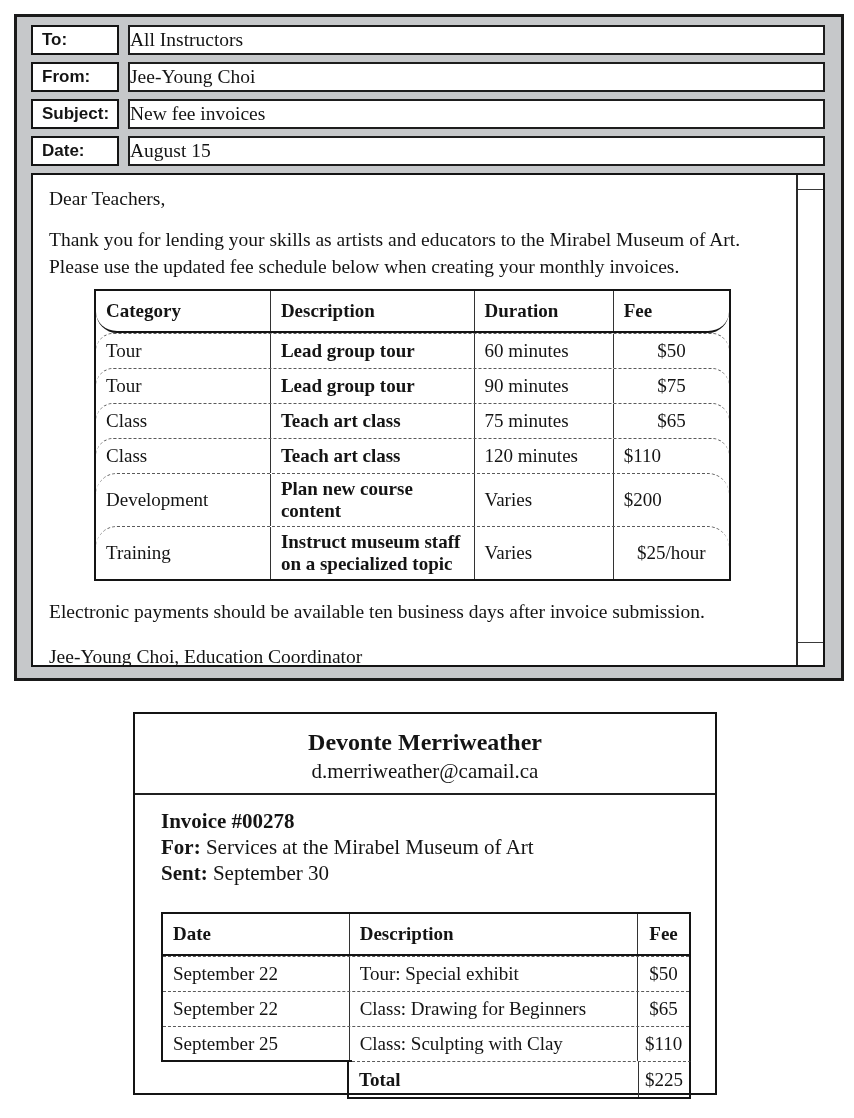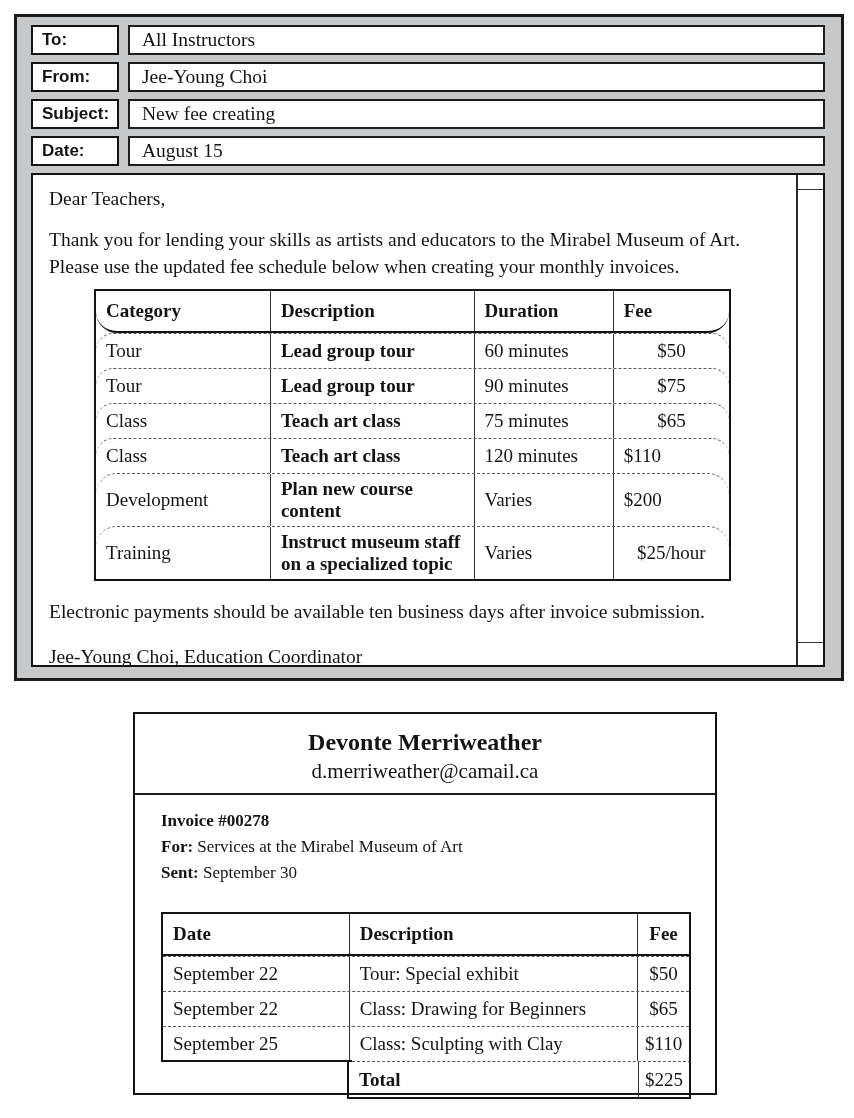--- a/index.html
+++ b/index.html
@@ -16,21 +16,21 @@
     padding:8px 16px 0 14px;
   }
   .hdr-row { display:flex; gap:9px; height:30px; margin-bottom:7px; }
   .hdr-label {
     width:88px; background:#fff; border:2.5px solid #141414;
     font-family:"Liberation Sans","DejaVu Sans",sans-serif; font-weight:700;
     font-size:17px; display:flex; align-items:center; padding-left:9px;
   }
   .hdr-value {
     flex:1; background:#fff; border:2px solid #1d1d1d;
-    font-size:19.5px; display:flex; align-items:center; padding-left:12px;
+    font-size:19.5px; display:flex; align-items:center; padding-left:0;
   }
 
   .body-box {
     position:relative; width:794px; height:494px;
     background:#fff; border:2.5px solid #141414; margin-top:2px;
   }
   .body-content { position:absolute; left:0; top:0; right:29px; bottom:0; padding:10px 4px 16px 16px; font-size:19.5px; line-height:27px; }
   .para { margin-top:14px; max-width:730px; }
   .note { margin-top:17px; max-width:740px; }
   .sig  { margin-top:18px; }
@@ -56,21 +56,21 @@
   .fee-center { justify-content:center; padding:4px 2px; }
 
   
   .invoice {
     position:absolute; left:133px; top:712px; width:584px; height:383px;
     background:#fff; border:2.5px solid #141414;
   }
   .inv-header { height:81px; text-align:center; padding-top:14px; border-bottom:2px solid #202020; }
   .inv-name  { font-size:24px; font-weight:700; line-height:28px; }
   .inv-email { font-size:21px; line-height:26px; margin-top:2px; }
-  .inv-details { padding:13px 0 0 26px; font-size:17px; line-height:26px; }
+  .inv-details { padding:13px 0 0 26px; font-size:21px; line-height:26px; }
 
   .inv-table-wrap { margin:26px 0 0 26px; width:530px; font-size:19px; }
   .itable { border:2.5px solid #141414; border-bottom:none; position:relative; }
   .itable::after { content:''; position:absolute; left:-2.5px; bottom:-1px; width:191px; height:2.5px; background:#141414; }
   .irow { display:flex; }
   .irow + .irow { border-top:1px dashed #5a5a5a; }
   .irow.ihead { border-bottom:2px solid #141414; }
   .ic { display:flex; align-items:center; padding:4px 8px 4px 10px; min-height:34px; }
   .ihead .ic { font-weight:700; min-height:40px; }
   .id1 { width:186px; }
@@ -94,21 +94,21 @@
     <div class="hdr-row">
       <div class="hdr-label">To:</div>
       <div class="hdr-value">All Instructors</div>
     </div>
     <div class="hdr-row">
       <div class="hdr-label">From:</div>
       <div class="hdr-value">Jee-Young Choi</div>
     </div>
     <div class="hdr-row">
       <div class="hdr-label">Subject:</div>
-      <div class="hdr-value">New fee creating</div>
+      <div class="hdr-value">New fee invoices</div>
     </div>
     <div class="hdr-row">
       <div class="hdr-label">Date:</div>
       <div class="hdr-value">August 15</div>
     </div>
 
     <div class="body-box">
       <div class="body-content">
         <p class="greeting">Dear Teachers,</p>
         <p class="para">Thank you for lending your skills as artists and educators to the Mirabel Museum of Art. Please use the updated fee schedule below when creating your monthly invoices.</p>

